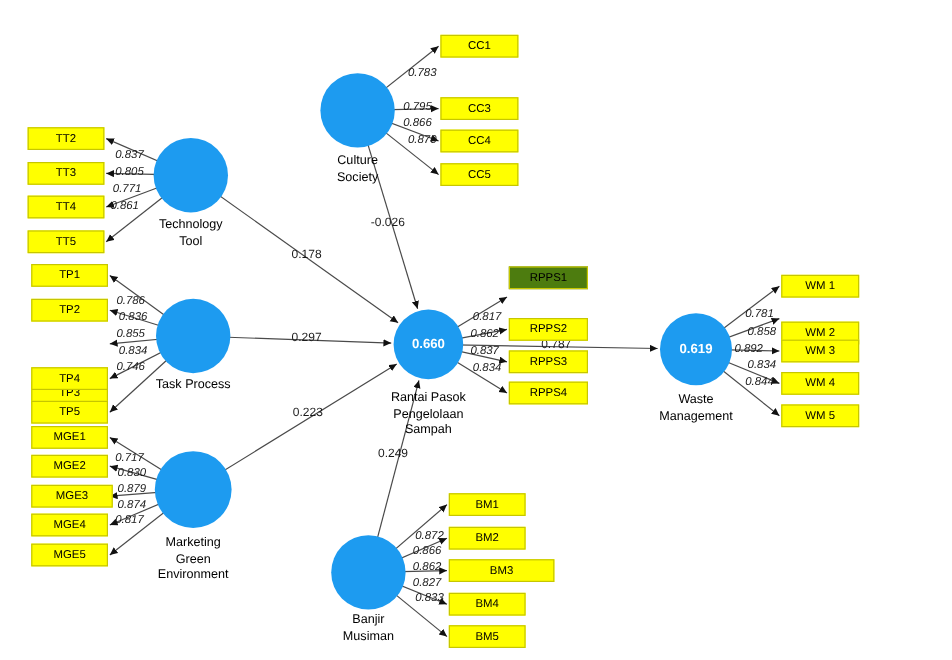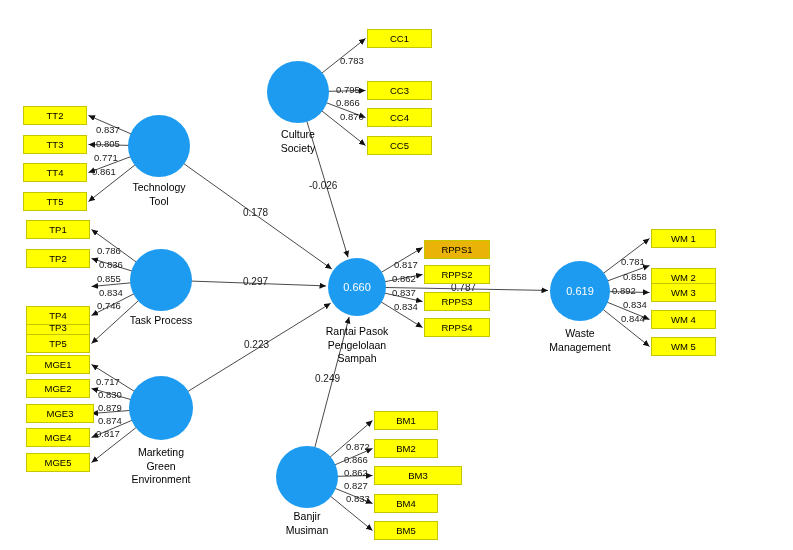--- a/index.html
+++ b/index.html
@@ -1,24 +1,24 @@
 <!DOCTYPE html>
 <html><head>
 <meta charset="utf-8">
 <style>
   html,body{margin:0;padding:0;background:#fff;}
   .canvas{position:relative;width:793px;height:550px;background:#ffffff;overflow:hidden;
           font-family:"Liberation Sans",sans-serif;}
   .edges{position:absolute;left:0;top:0;z-index:1;}
   .box{position:absolute;z-index:3;box-sizing:border-box;display:flex;align-items:center;
        justify-content:center;font-size:9.5px;color:#000;}
-  .loading{position:absolute;z-index:2;font-size:9.5px;color:#1a1a1a;white-space:nowrap;}
+  .loading{position:absolute;z-index:2;font-size:9.5px;color:#1a1a1a;white-space:nowrap;font-style:italic;}
   .coef{position:absolute;z-index:2;font-size:10px;color:#1a1a1a;white-space:nowrap;}
   .construct{position:absolute;z-index:4;border-radius:50%;display:flex;align-items:center;
-             justify-content:center;font-size:11px;}
+             justify-content:center;font-size:11px;font-weight:bold;}
   .clabel{position:absolute;z-index:2;width:150px;text-align:center;font-size:10.5px;
           line-height:13.5px;color:#000;}
 </style>
 </head>
 <body>
 
 <div class="canvas">
   <svg class="edges" id="edges" width="793" height="550">
       <defs>
         <marker id="arr" markerWidth="8" markerHeight="8" refX="6.5" refY="3" orient="auto" markerUnits="userSpaceOnUse">
@@ -94,21 +94,21 @@
       <div class="box" style="left: 26px; top: 453px; width: 64px; height: 19px; background: rgb(255, 255, 0); border: 1px solid rgb(198, 198, 0);">MGE5</div>
       <div class="loading" style="left: 96px; top: 428px;">0.817</div>
       <div class="box" style="left: 367px; top: 29px; width: 65px; height: 19px; background: rgb(255, 255, 0); border: 1px solid rgb(198, 198, 0);">CC1</div>
       <div class="loading" style="left: 340px; top: 55px;">0.783</div>
       <div class="box" style="left: 367px; top: 81px; width: 65px; height: 19px; background: rgb(255, 255, 0); border: 1px solid rgb(198, 198, 0);">CC3</div>
       <div class="loading" style="left: 336px; top: 84px;">0.795</div>
       <div class="box" style="left: 367px; top: 108px; width: 65px; height: 19px; background: rgb(255, 255, 0); border: 1px solid rgb(198, 198, 0);">CC4</div>
       <div class="loading" style="left: 336px; top: 97px;">0.866</div>
       <div class="box" style="left: 367px; top: 136px; width: 65px; height: 19px; background: rgb(255, 255, 0); border: 1px solid rgb(198, 198, 0);">CC5</div>
       <div class="loading" style="left: 340px; top: 111px;">0.870</div>
-      <div class="box" style="left: 424px; top: 240px; width: 66px; height: 19px; background: #eab308; border: 1px solid rgb(198, 198, 0);">RPPS1</div>
+      <div class="box" style="left: 424px; top: 222px; width: 66px; height: 19px; background: #4d7c0f; border: 1px solid rgb(198, 198, 0);">RPPS1</div>
       <div class="loading" style="left: 394px; top: 259px;">0.817</div>
       <div class="box" style="left: 424px; top: 265px; width: 66px; height: 19px; background: rgb(255, 255, 0); border: 1px solid rgb(198, 198, 0);">RPPS2</div>
       <div class="loading" style="left: 392px; top: 273px;">0.862</div>
       <div class="box" style="left: 424px; top: 292px; width: 66px; height: 19px; background: rgb(255, 255, 0); border: 1px solid rgb(198, 198, 0); text-align: right;">RPPS3</div>
       <div class="loading" style="left: 392px; top: 287px;">0.837</div>
       <div class="box" style="left: 424px; top: 318px; width: 66px; height: 19px; background: rgb(255, 255, 0); border: 1px solid rgb(198, 198, 0);">RPPS4</div>
       <div class="loading" style="left: 394px; top: 301px;">0.834</div>
       <div class="box" style="left: 374px; top: 411px; width: 64px; height: 19px; background: rgb(255, 255, 0); border: 1px solid rgb(198, 198, 0);">BM1</div>
       <div class="loading" style="left: 346px; top: 441px;">0.872</div>
       <div class="box" style="left: 374px; top: 439px; width: 64px; height: 19px; background: rgb(255, 255, 0); border: 1px solid rgb(198, 198, 0);">BM2</div>

